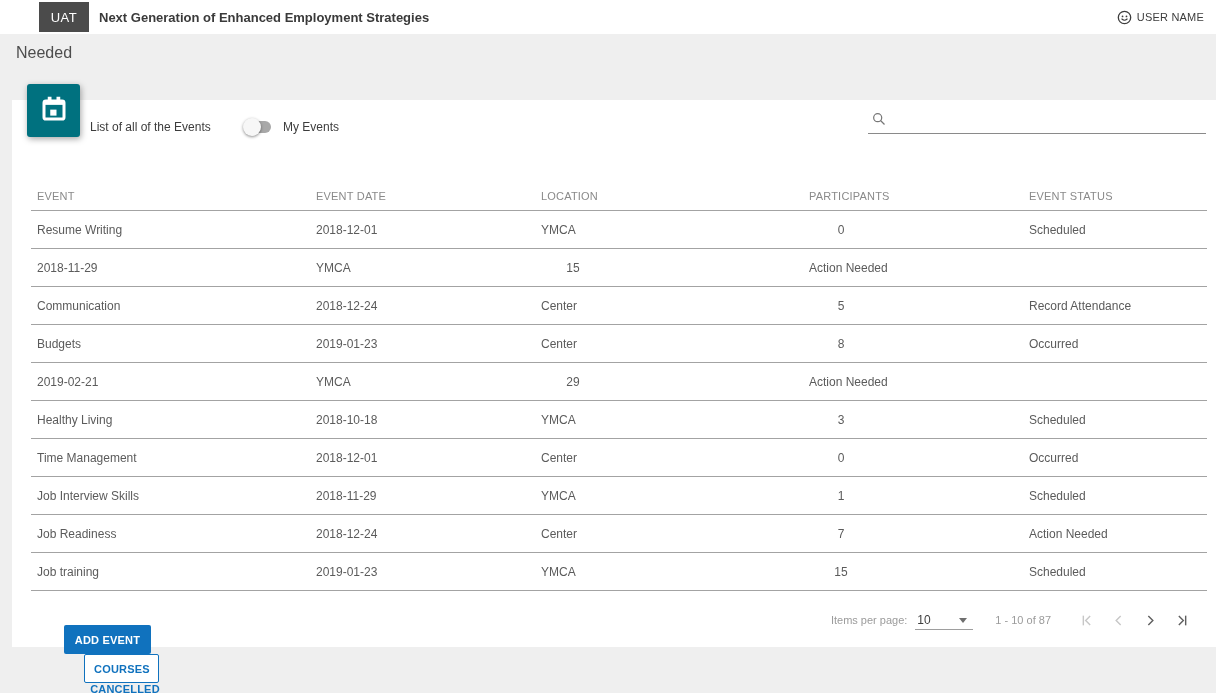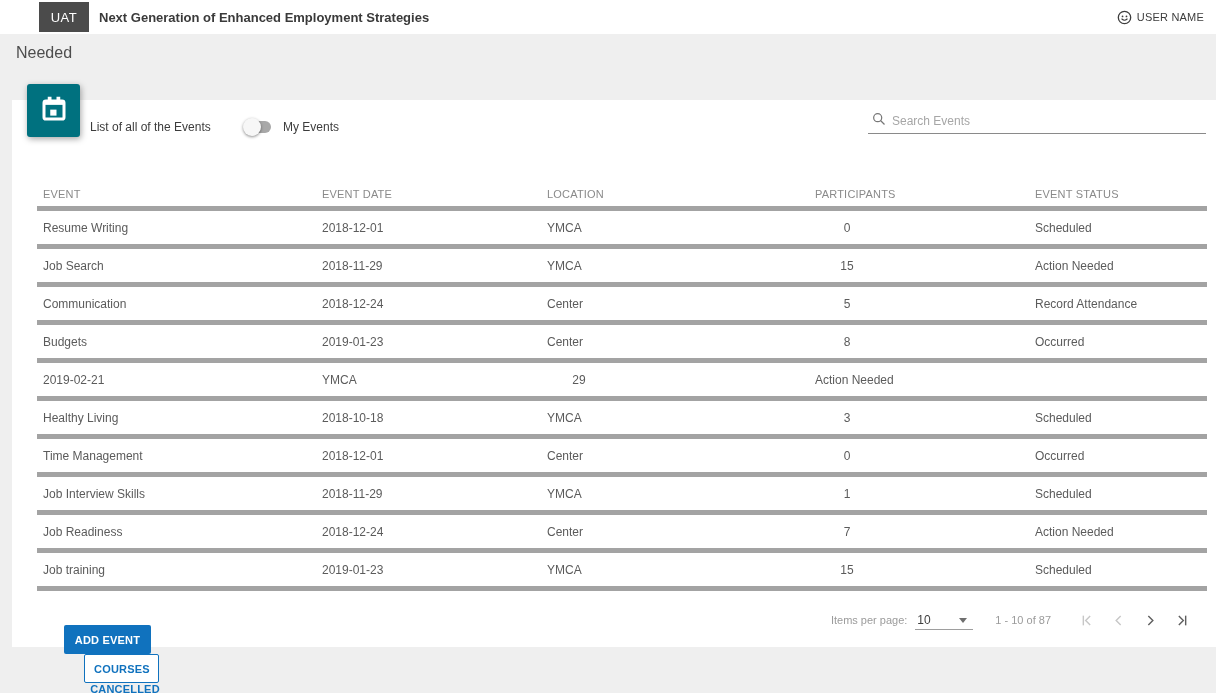--- a/index.html
+++ b/index.html
@@ -34,21 +34,21 @@
   .toggle-label { position:absolute; left:271px; top:20px; font-size:12px; color:#3c3c3c; }
 
   
   .search-box { position:absolute; left:856px; top:8px; width:338px; height:26px; border-bottom:1px solid #8a8a8a;
                 display:flex; align-items:center; gap:6px; padding-left:4px; }
   .search-box input { border:none; outline:none; flex:1; font-size:12px; color:#444; font-family:"Liberation Sans", sans-serif; background:transparent; }
   .search-box input::placeholder { color:#a6a6a6; }
 
   
   .table { position:absolute; left:19px; top:82px; width:1176px; }
-  .trow { display:grid; grid-template-columns:279px 225px 268px 220px 1fr; align-items:center; border-bottom:5px solid #a3a3a3;margin-left:6px; }
+  .trow { display:grid; grid-template-columns:279px 225px 268px 220px 1fr; align-items:center; border-bottom:1px solid #a3a3a3; }
   .thead { height:29px; }
   .thead .cell { font-size:11px; color:#8a8a8a; letter-spacing:.2px; }
   .tbody-row { height:38px; cursor:pointer; }
   .cell { padding-left:6px; font-size:12px; color:#5b5b5b; white-space:nowrap; overflow:hidden; }
   .cell .pnum { display:inline-block; width:64px; text-align:center; }
 
   
   .pagination { position:absolute; top:505px; right:26px; height:30px; display:flex; align-items:center; font-size:11px; color:#9b9b9b; }
   .ipp-label { margin-right:8px; }
   .page-size { position:relative; width:58px; border-bottom:1px solid #9e9e9e; height:20px; display:flex; align-items:center; cursor:pointer; }
@@ -112,41 +112,39 @@
     </div>
     <div class="toggle-label">My Events</div>
 
     <div class="search-box">
       <span>
         <svg width="14" height="14" viewBox="0 0 16 16">
           <circle cx="6.5" cy="6.5" r="4.6" fill="none" stroke="#767676" stroke-width="1.4"></circle>
           <line x1="10" y1="10" x2="14.3" y2="14.3" stroke="#767676" stroke-width="1.4"></line>
         </svg>
       </span>
-      <input type="text" placeholder="Search Events" style="">
     </div>
 
     <div class="table">
       <div class="trow thead">
         <div class="cell">EVENT</div>
         <div class="cell">EVENT DATE</div>
         <div class="cell">LOCATION</div>
         <div class="cell">PARTICIPANTS</div>
         <div class="cell">EVENT STATUS</div>
       </div>
 
       <div class="trow tbody-row">
         <div class="cell">Resume Writing</div>
         <div class="cell">2018-12-01</div>
         <div class="cell">YMCA</div>
         <div class="cell"><span class="pnum">0</span></div>
         <div class="cell">Scheduled</div>
       </div>
       <div class="trow tbody-row">
-        <div class="cell">Job Search</div>
         <div class="cell">2018-11-29</div>
         <div class="cell">YMCA</div>
         <div class="cell"><span class="pnum">15</span></div>
         <div class="cell">Action Needed</div>
       </div>
       <div class="trow tbody-row">
         <div class="cell">Communication</div>
         <div class="cell">2018-12-24</div>
         <div class="cell">Center</div>
         <div class="cell"><span class="pnum">5</span></div>

